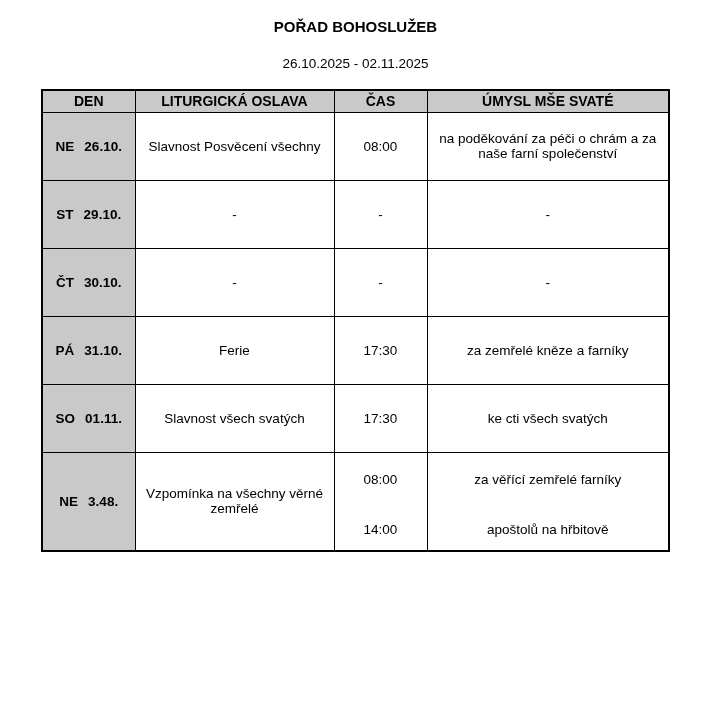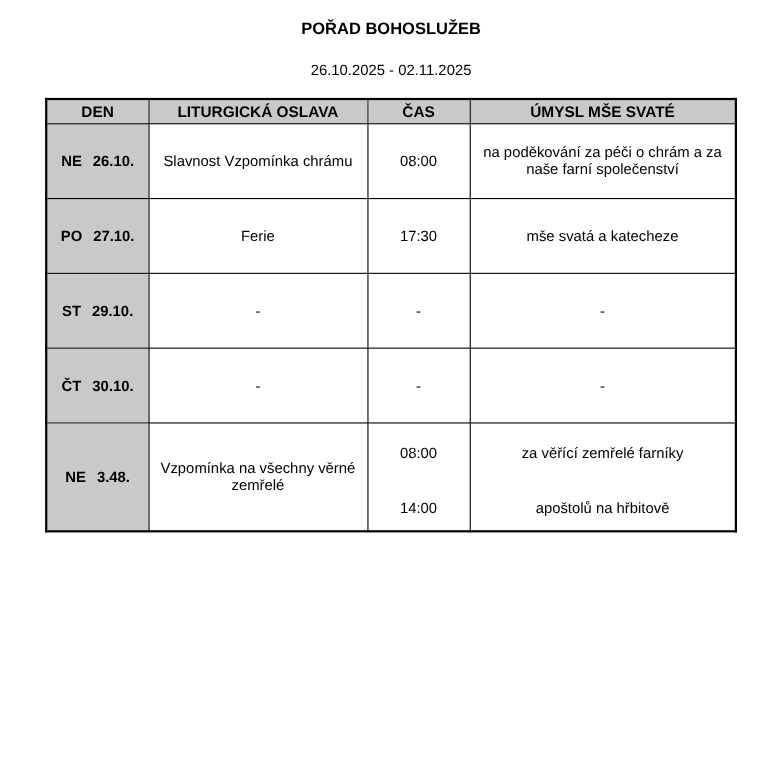--- a/index.html
+++ b/index.html
@@ -87,36 +87,25 @@
   </thead>
   <tbody>
 
     <tr class="data-row">
       <td class="day-cell">
         <div class="inner">
           <span>NE</span>
           <span>26.10.</span>
         </div>
       </td>
-      <td>Slavnost Vzpomínka chrámu</td>
+      <td>Slavnost Posvěcení všechny</td>
       <td>08:00</td>
       <td>na poděkování za péči o chrám a za naše farní společenství</td>
     </tr>
 
-    <tr class="data-row">
-      <td class="day-cell">
-        <div class="inner">
-          <span>PO</span>
-          <span>27.10.</span>
-        </div>
-      </td>
-      <td>Ferie</td>
-      <td>17:30</td>
-      <td>mše svatá a katecheze</td>
-    </tr>
 
 
     <tr class="data-row">
       <td class="day-cell">
         <div class="inner">
           <span>ST</span>
           <span>29.10.</span>
         </div>
       </td>
       <td>-</td>
@@ -129,21 +118,43 @@
         <div class="inner">
           <span>ČT</span>
           <span>30.10.</span>
         </div>
       </td>
       <td>-</td>
       <td>-</td>
       <td>-</td>
     </tr>
 
+    <tr class="data-row">
+      <td class="day-cell">
+        <div class="inner">
+          <span>PÁ</span>
+          <span>31.10.</span>
+        </div>
+      </td>
+      <td>Ferie</td>
+      <td>17:30</td>
+      <td>za zemřelé kněze a farníky</td>
+    </tr>
 
+    <tr class="data-row">
+      <td class="day-cell">
+        <div class="inner">
+          <span>SO</span>
+          <span>01.11.</span>
+        </div>
+      </td>
+      <td>Slavnost všech svatých</td>
+      <td>17:30</td>
+      <td>ke cti všech svatých</td>
+    </tr>
 
     <tr class="data-row tall-row">
       <td class="day-cell">
         <div class="inner">
           <span>NE</span>
           <span>3.48.</span>
         </div>
       </td>
       <td>Vzpomínka na všechny věrné zemřelé</td>
       <td class="multi">

